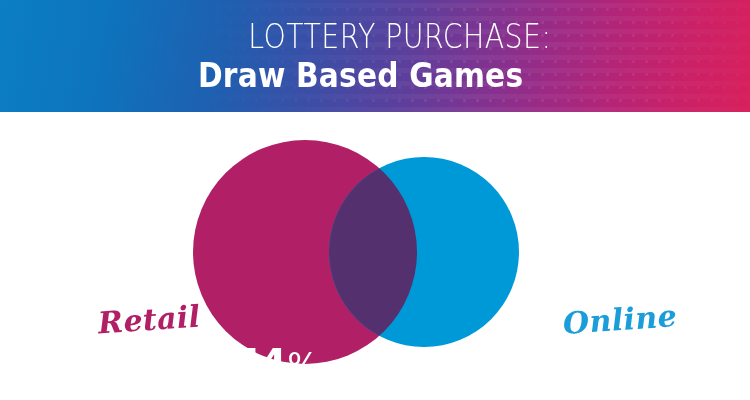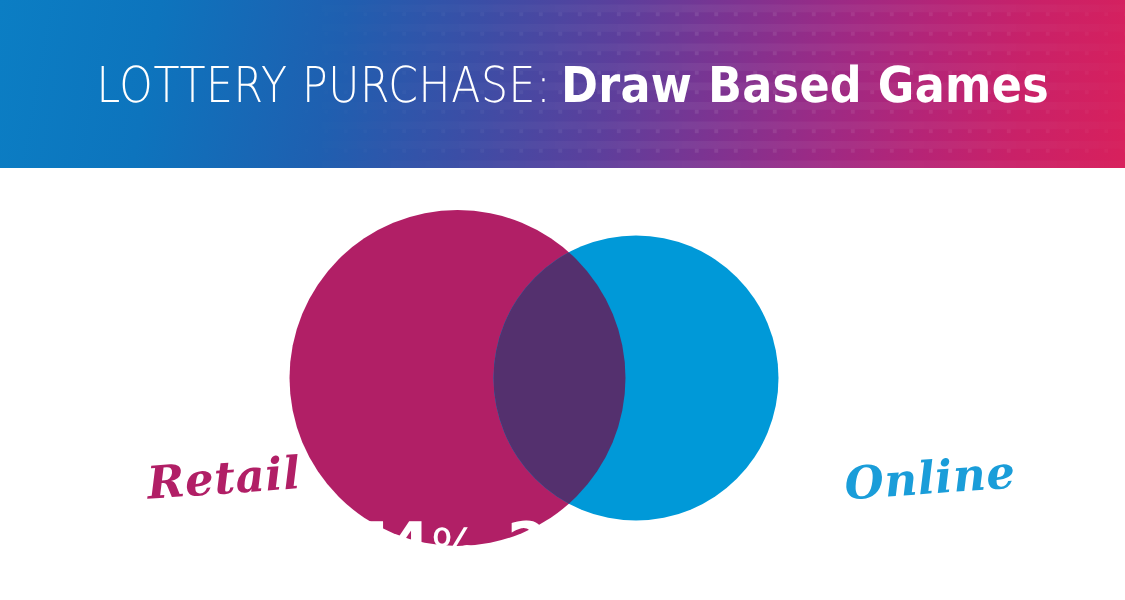--- a/index.html
+++ b/index.html
@@ -68,20 +68,21 @@
     left: 0;
     top: 0;
     width: 750px;
     height: 112px;
     display: flex;
     align-items: center;
     justify-content: center;
     white-space: nowrap;
     color: #ffffff;
     letter-spacing: 0.2px;
+    flex-direction: column;
   }
   .title-light {
     font-family: "DejaVu Sans", sans-serif;
     font-weight: 300;
     font-size: 33px;
     font-stretch: condensed;
     letter-spacing: 0.5px;
     transform: scaleX(0.86);
     transform-origin: right center;
     display: inline-block;
@@ -191,22 +192,19 @@
       </g>
     </svg>
 
     <div class="venn-label label-retail">Retail</div>
     <div class="venn-label label-online">Online</div>
 
     <div class="pct pct-retail">
       <span class="num">54</span><span class="sym">%</span>
     </div>
 
-    <div class="pct pct-both">
-      <span class="num">20</span><span class="sym">%</span>
-    </div>
 
     <div class="pct pct-online">
       <span class="num">18</span><span class="sym">%</span>
     </div>
 
   </div>
 </div>
 
 </body></html>

